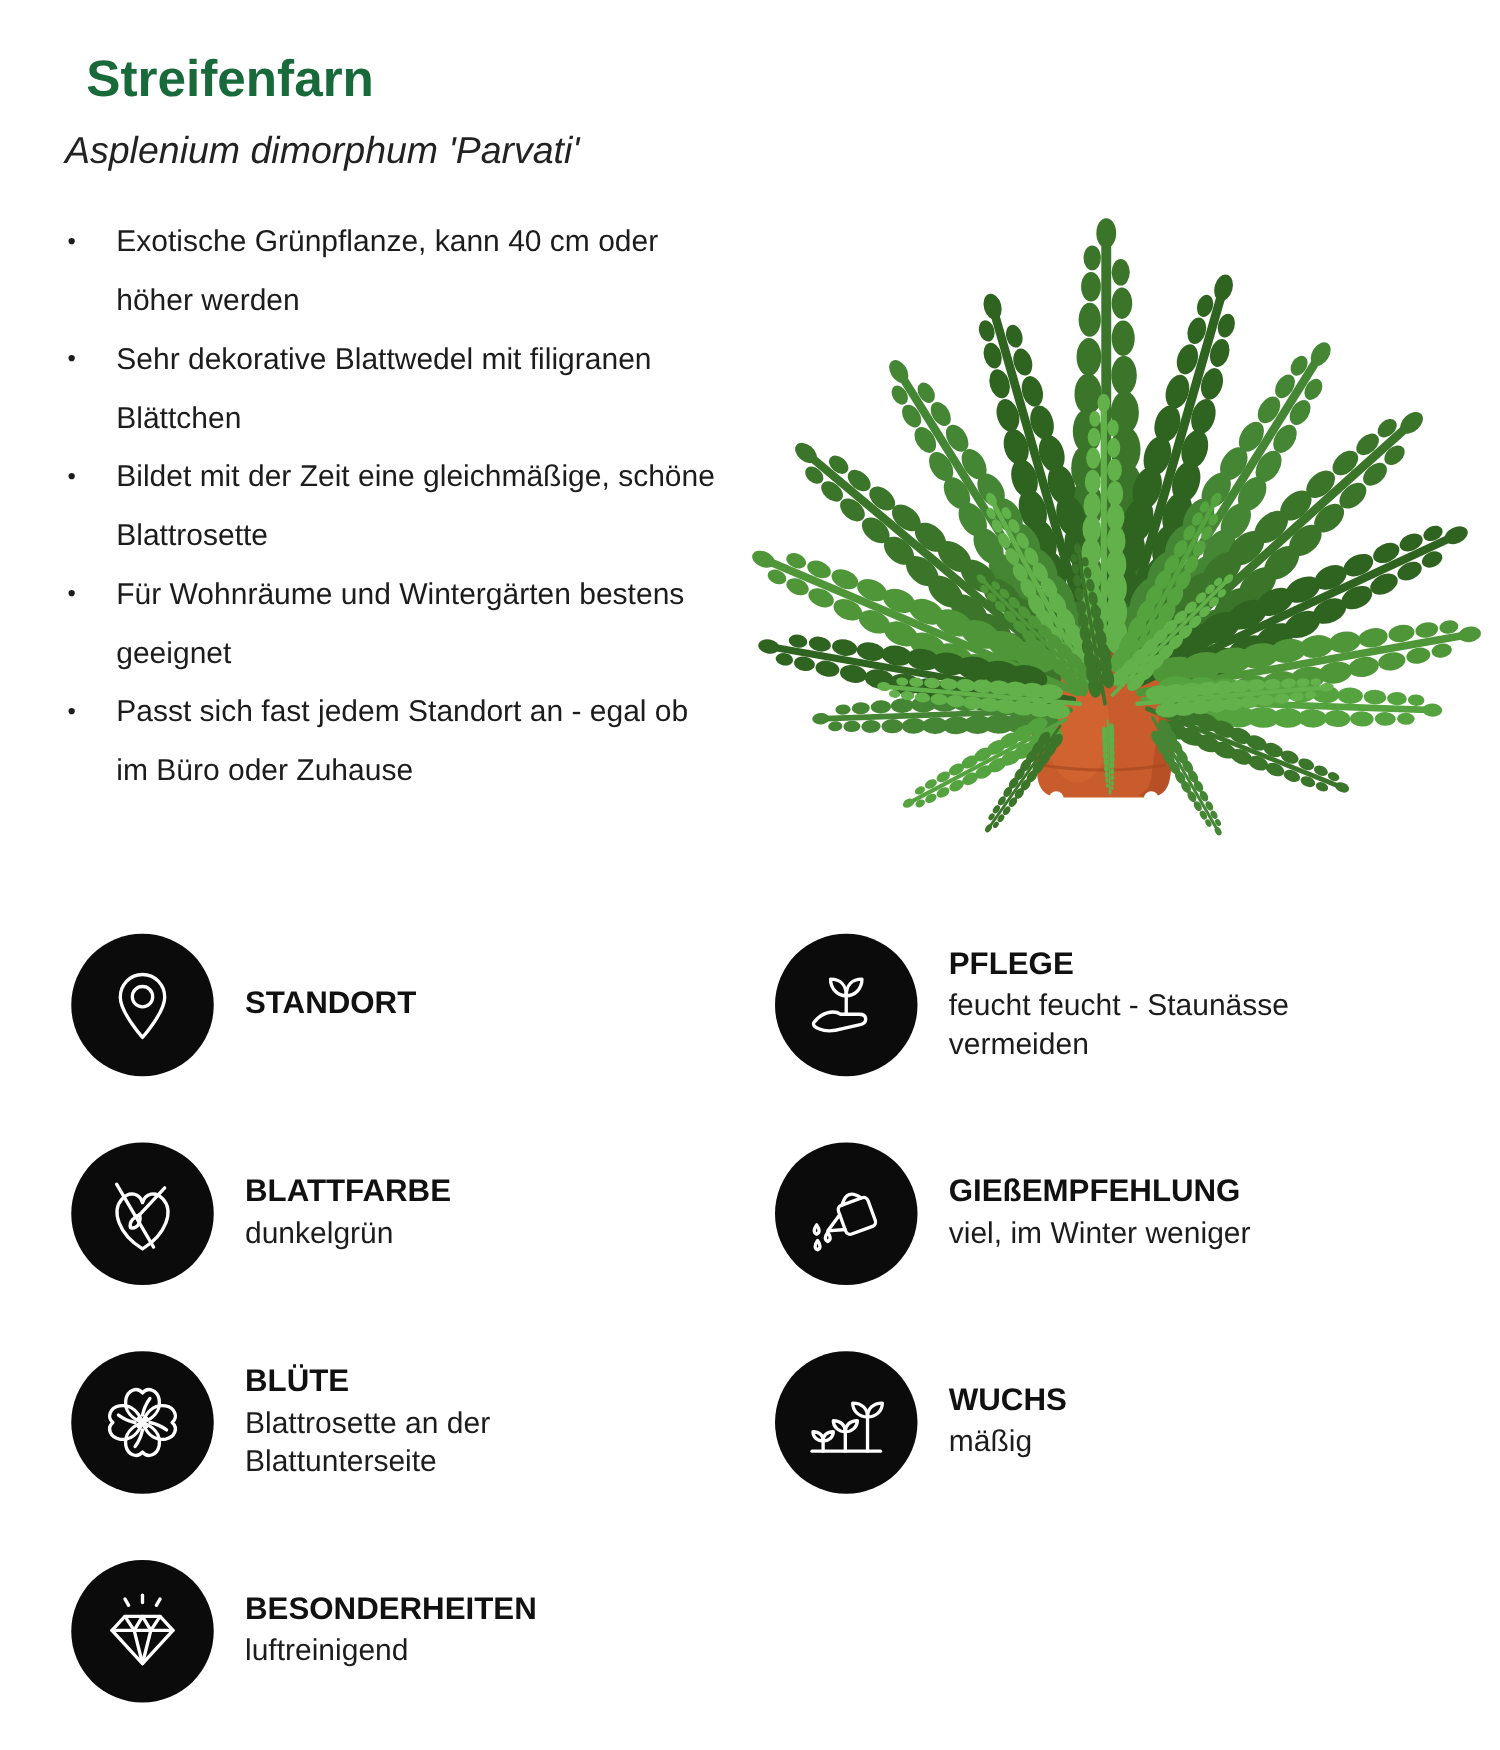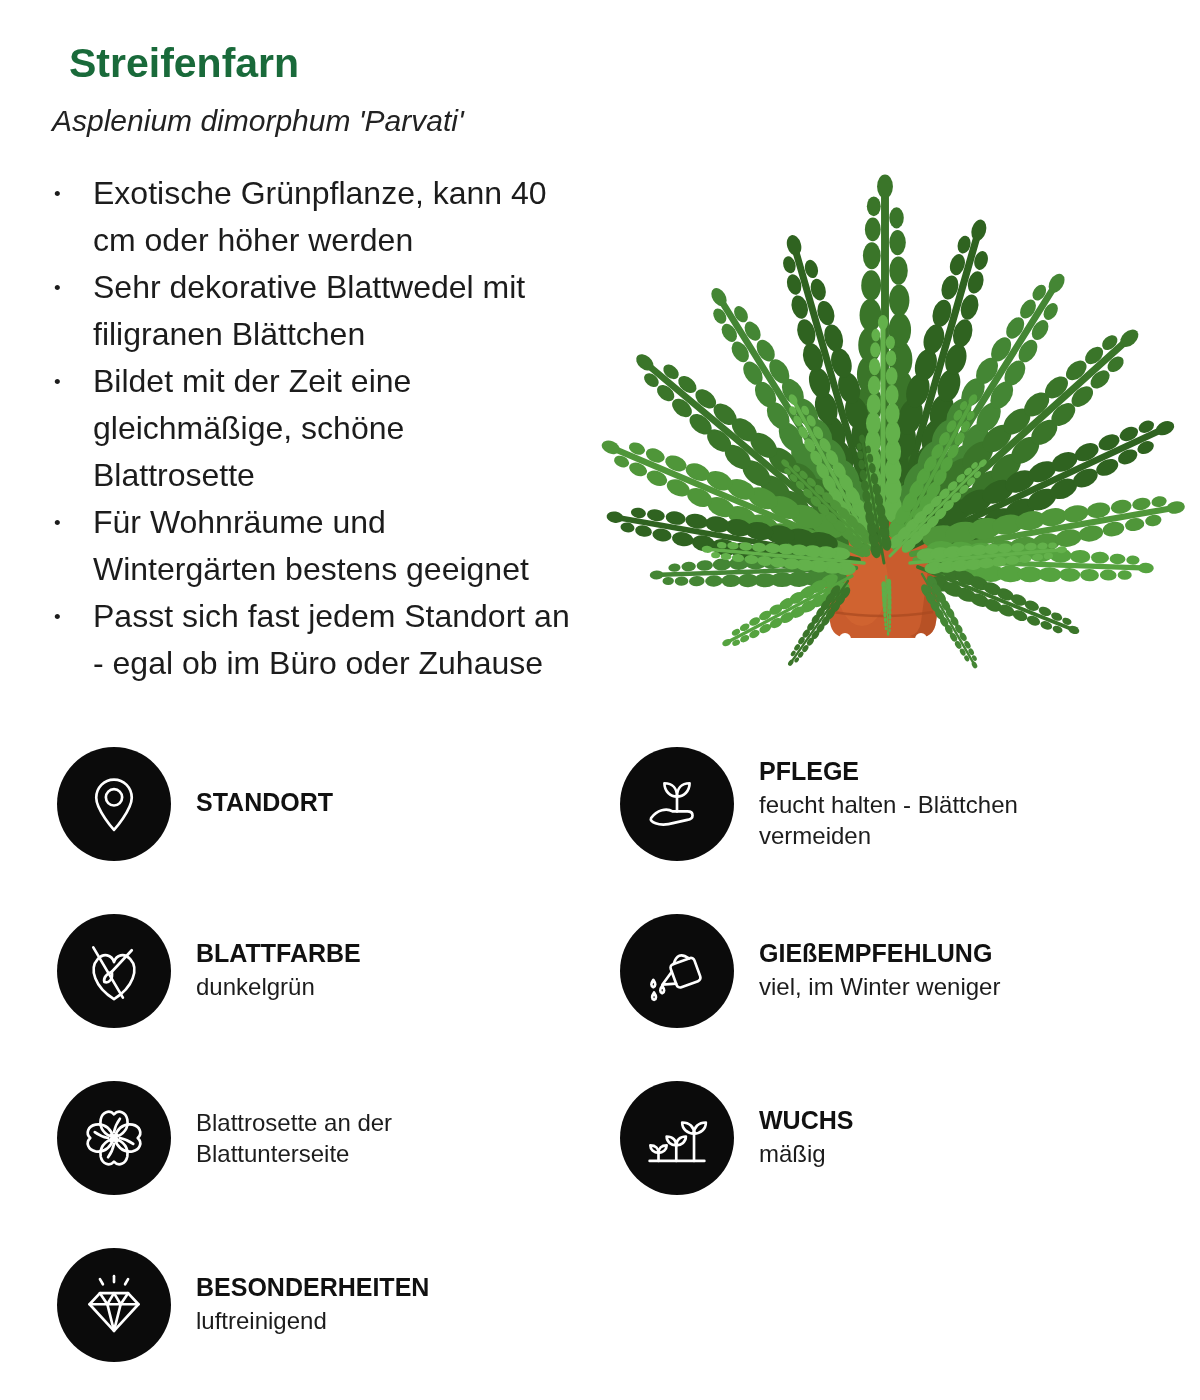--- a/index.html
+++ b/index.html
@@ -23,21 +23,21 @@
     font-size: 30px; font-style: italic; color: #222222;
   }
 
   ul.bullets {
     position: absolute; left: 52px; top: 170px; width: 520px;
     list-style: none;
   }
   ul.bullets li {
     position: relative;
     padding-left: 41px;
-    font-size: 32px; line-height: 47px; color: #1c1c1c;
+    font-size: 24px; line-height: 47px; color: #1c1c1c;
   }
   ul.bullets li::before {
     content: "\2022";
     position: absolute; left: 2px; top: 0;
     font-size: 19px; line-height: 47px; color: #1c1c1c;
   }
 
   .plant-photo { position: absolute; left: 600px; top: 148px; width: 596px; height: 522px; }
 
   .attributes {
@@ -176,21 +176,21 @@
       <div class="badge">
         <svg viewBox="0 0 100 100">
           <path class="icon-stroke" d="M50 60 C50 50 50 44 50 38"></path>
           <path class="icon-stroke" d="M50 40 C41 40 33 33 33 22 C44 22 50 29 50 40 Z"></path>
           <path class="icon-stroke" d="M50 40 C59 40 67 33 67 22 C56 22 50 29 50 40 Z"></path>
           <path class="icon-stroke" d="M15 69 C23 58 36 55 44 60 L64 60 Q71 60 71 65.5 Q71 70.5 64 71.5 L46 75.5 Q31 80 21 76 Q13 73 15 69 Z"></path>
         </svg>
       </div>
       <div class="txt">
         <span class="label">PFLEGE</span>
-        <span class="desc">feucht halten - Blättchen vermeiden</span>
+        <span class="desc">feucht feucht - Staunässe vermeiden</span>
       </div>
     </div>
 
     <div class="attr">
       <div class="badge">
         <svg viewBox="0 0 100 100">
           <path class="icon-stroke" d="M50 88 C24 72 16 47 28 34 C36 25 47 28 50 38 C53 28 64 25 72 34 C84 47 76 72 50 88 Z"></path>
           <path class="icon-stroke" d="M22 18 L62 86"></path>
           <path class="icon-stroke" d="M74 22 L47 51"></path>
           <path class="icon-stroke" d="M47 51 C41 53 35 59 37 65 C43 67 49 61 47 51 Z"></path>
@@ -236,20 +236,21 @@
           </g>
           <g class="icon-fill">
             <circle cx="46" cy="46" r="2.4"></circle>
             <circle cx="54" cy="46" r="2.4"></circle>
             <circle cx="46" cy="54" r="2.4"></circle>
             <circle cx="54" cy="54" r="2.4"></circle>
           </g>
         </svg>
       </div>
       <div class="txt">
+        <span class="label">BLÜTE</span>
         <span class="desc">Blattrosette an der Blattunterseite</span>
       </div>
     </div>
 
     <div class="attr">
       <div class="badge">
         <svg viewBox="0 0 100 100">
           <path class="icon-stroke" d="M13 81 L87 81"></path>
           <path class="icon-stroke" d="M25 81 L25 68"></path>
           <path class="icon-stroke" d="M25 70 C19 70 14 66 14 60 C21 60 25 64 25 70 Z"></path>

